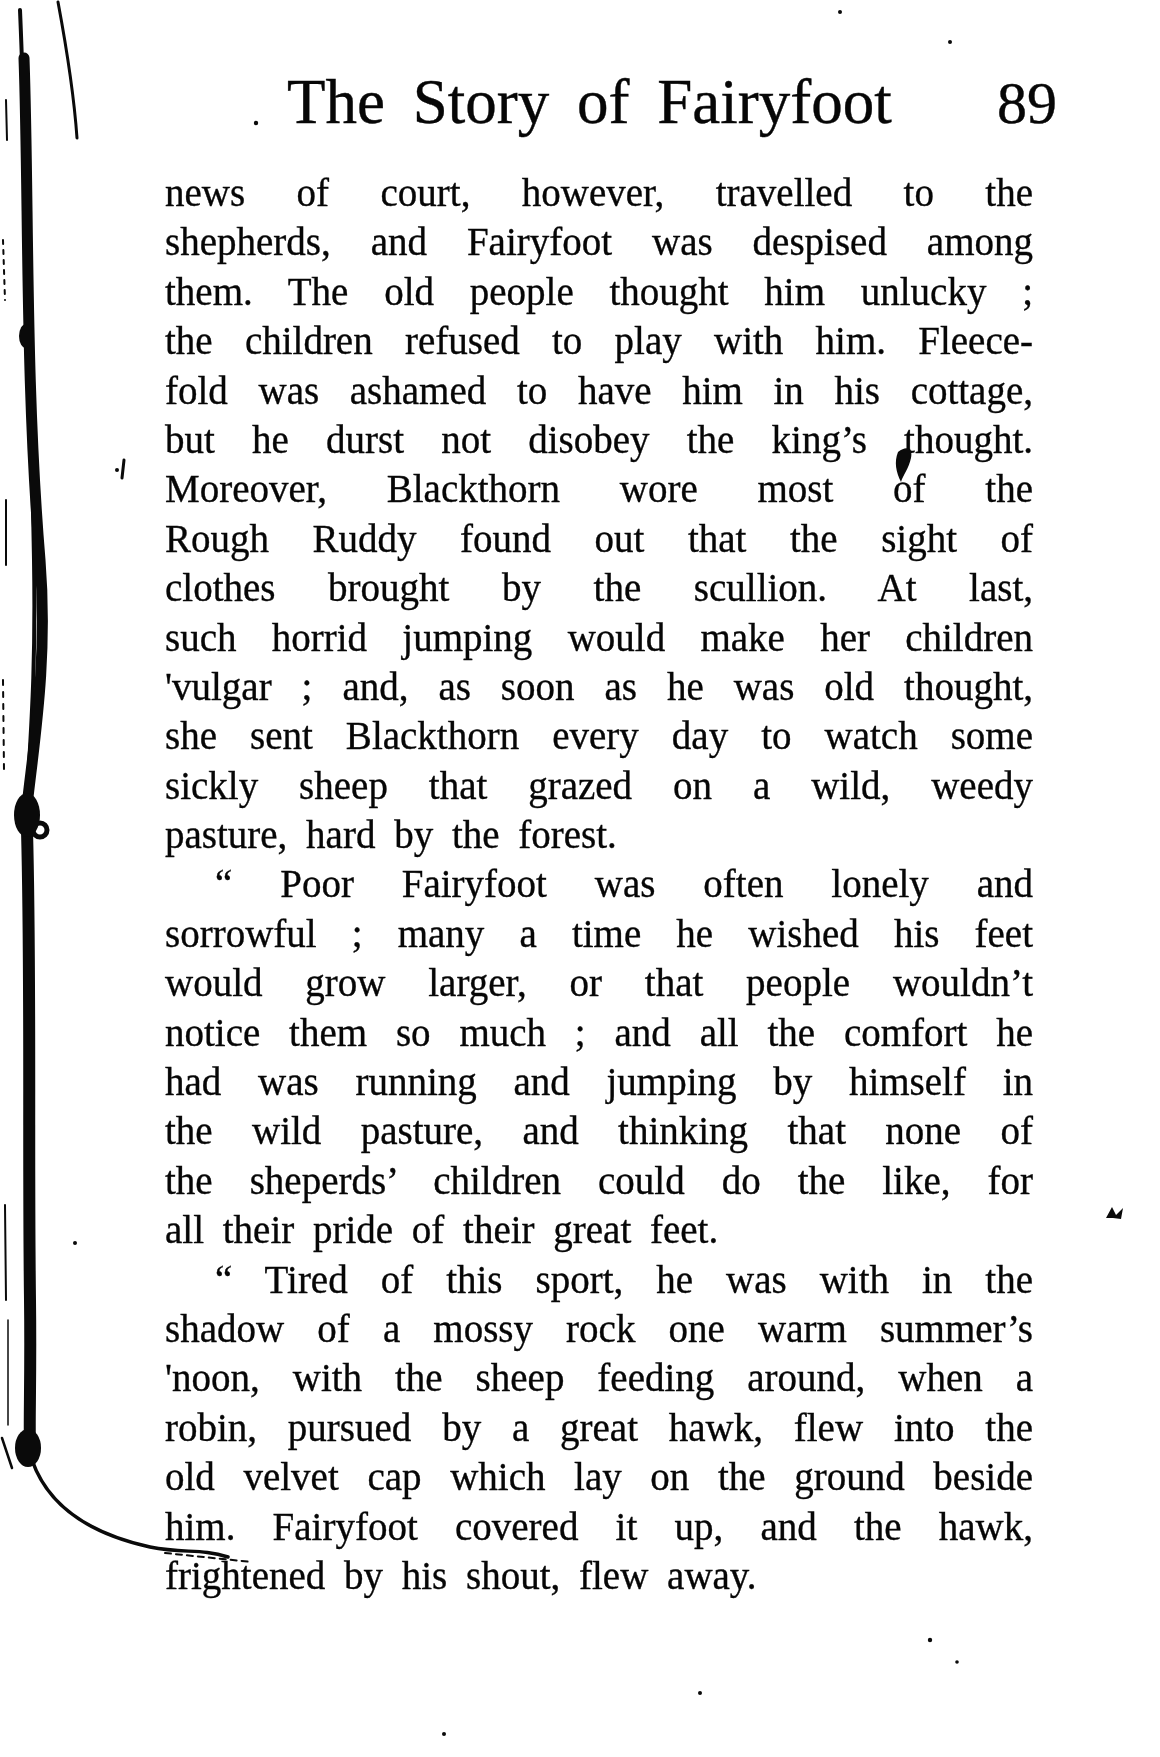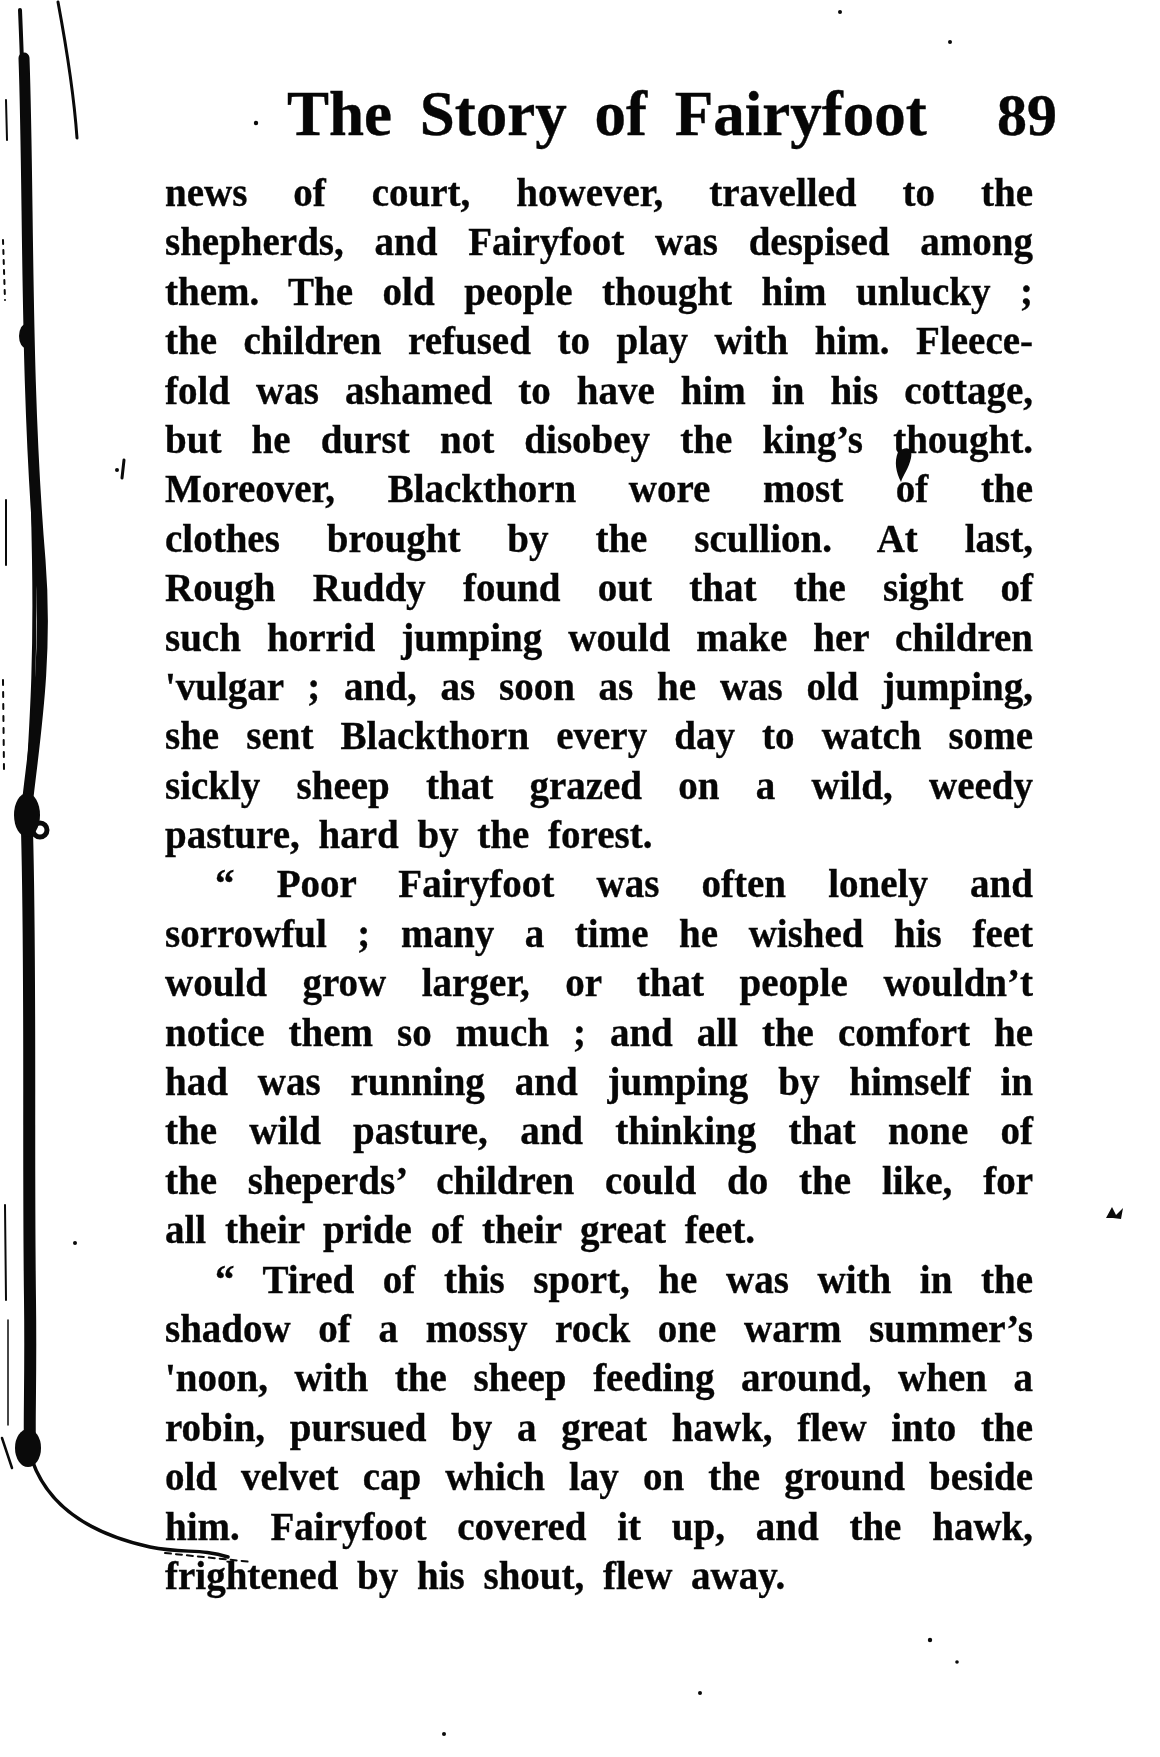--- a/index.html
+++ b/index.html
@@ -9,21 +9,21 @@
     position: relative;
     overflow: hidden;
     font-family: "Liberation Serif", "DejaVu Serif", serif;
     color: #060606;
   }
   .scan-page { position: absolute; inset: 0; }
 
   
   .page-header {
     position: absolute;
-    top: 78px; left: 165px; width: 880px; height: 80px; font-weight: bold;
+    top: 66px; left: 165px; width: 880px; height: 80px;
     -webkit-text-stroke: 0.4px #0a0a0a;
   }
   .page-title {
     position: absolute; left: 122px; top: 0;
     font-size: 63px; line-height: 72px;
     word-spacing: 12px;
     white-space: nowrap;
   }
   .page-number {
     position: absolute; right: -12px; top: 4px;
@@ -38,21 +38,20 @@
     line-height: 49.4px;
     -webkit-text-stroke: 0.35px #0a0a0a;
   }
   .line {
     text-align: justify;
     text-align-last: justify;
     text-justify: inter-word;
     height: 49.4px;
     white-space: nowrap;
     overflow: visible;
-    font-weight: bold;
   }
   .line.no-justify {
     text-align: right;
     text-align-last: left;
     word-spacing: 9px;
   }
   .line.indent { text-indent: 50px; }
 
   
   .artifacts {
@@ -72,24 +71,24 @@
 
   <div class="body-text">
 
   <div class="line">news of court, however, travelled to the</div>
       <div class="line">shepherds, and Fairyfoot was despised among</div>
       <div class="line">them.  The old people thought him unlucky ;</div>
       <div class="line">the children refused to play with him.  Fleece-</div>
       <div class="line">fold was ashamed to have him in his cottage,</div>
       <div class="line">but he durst not disobey the king’s thought.</div>
       <div class="line">Moreover, Blackthorn wore most of the</div>
+      <div class="line">Rough Ruddy found out that the sight of</div>
       <div class="line">clothes brought by the scullion.  At last,</div>
-      <div class="line">Rough Ruddy found out that the sight of</div>
       <div class="line">such horrid jumping would make her children</div>
-      <div class="line">'vulgar ; and, as soon as he was old jumping,</div>
+      <div class="line">'vulgar ; and, as soon as he was old thought,</div>
       <div class="line">she sent Blackthorn every day to watch some</div>
       <div class="line">sickly sheep that grazed on a wild, weedy</div>
       <div class="line no-justify">pasture, hard by the forest.</div>
       <div class="line indent">“ Poor Fairyfoot was often lonely and</div>
       <div class="line">sorrowful ; many a time he wished his feet</div>
       <div class="line">would grow larger, or that people wouldn’t</div>
       <div class="line">notice them so much ; and all the comfort he</div>
       <div class="line">had was running and jumping by himself in</div>
       <div class="line">the wild pasture, and thinking that none of</div>
       <div class="line">the sheperds’ children could do the like, for</div>

